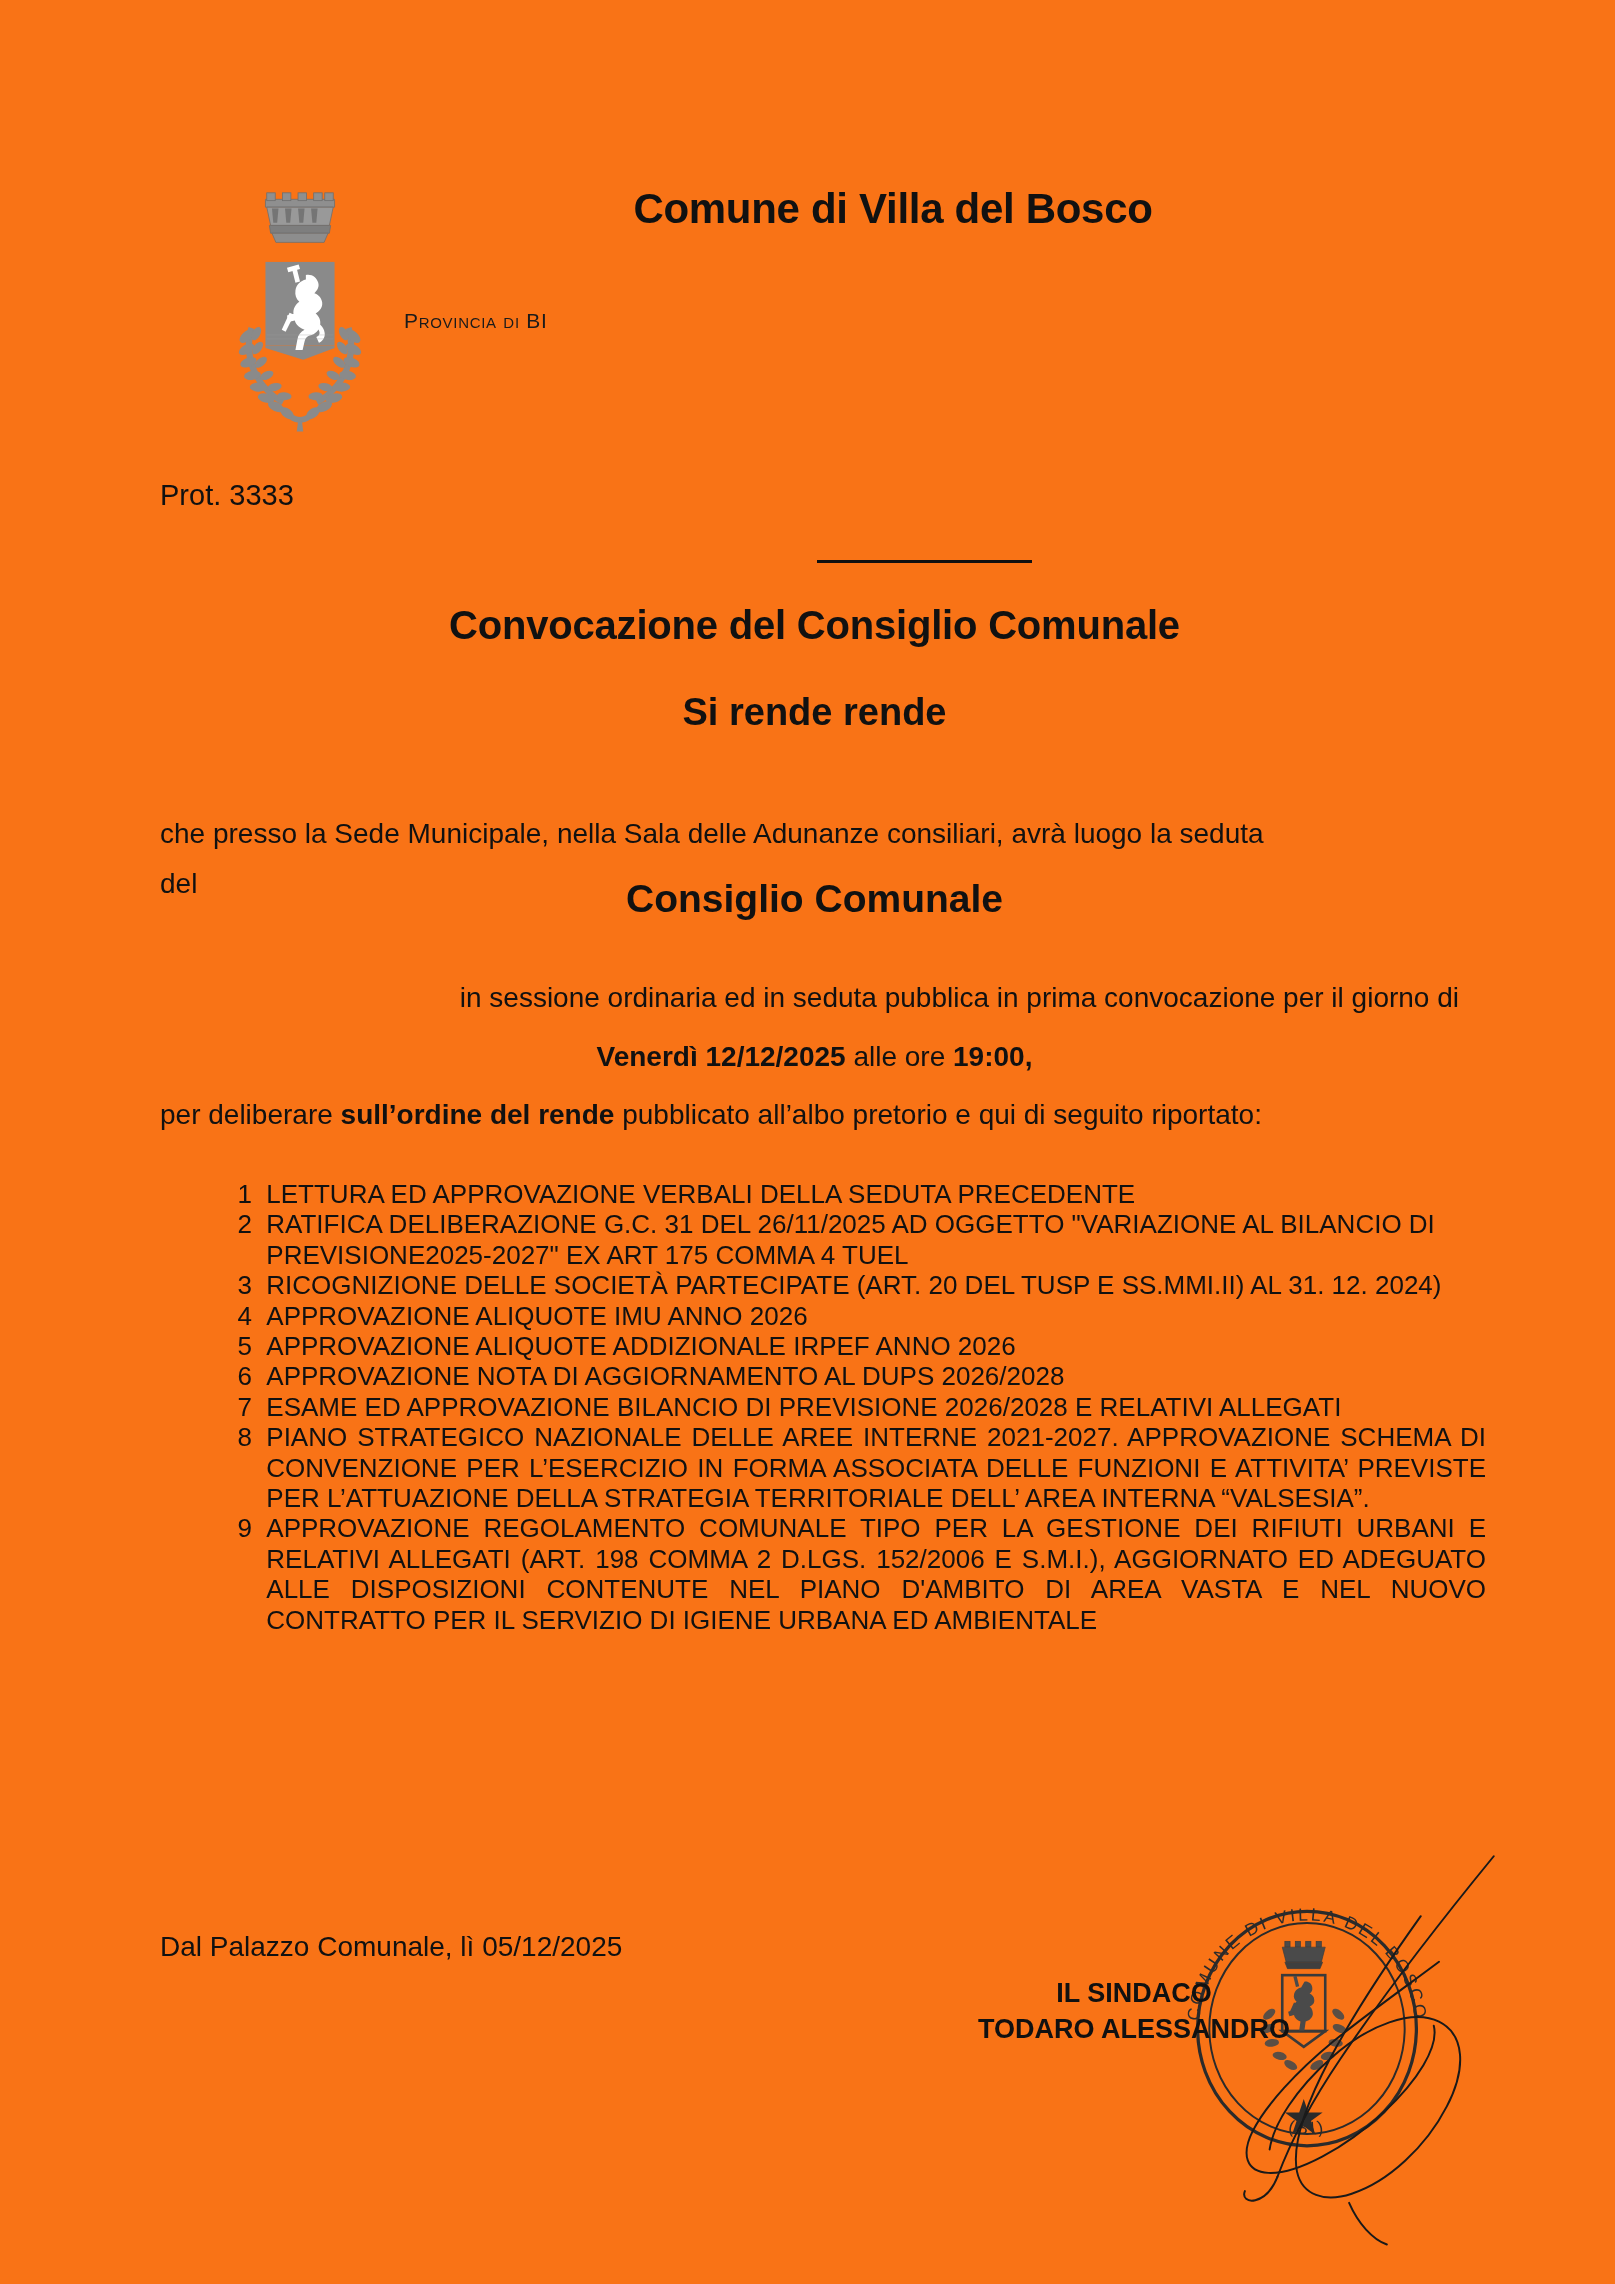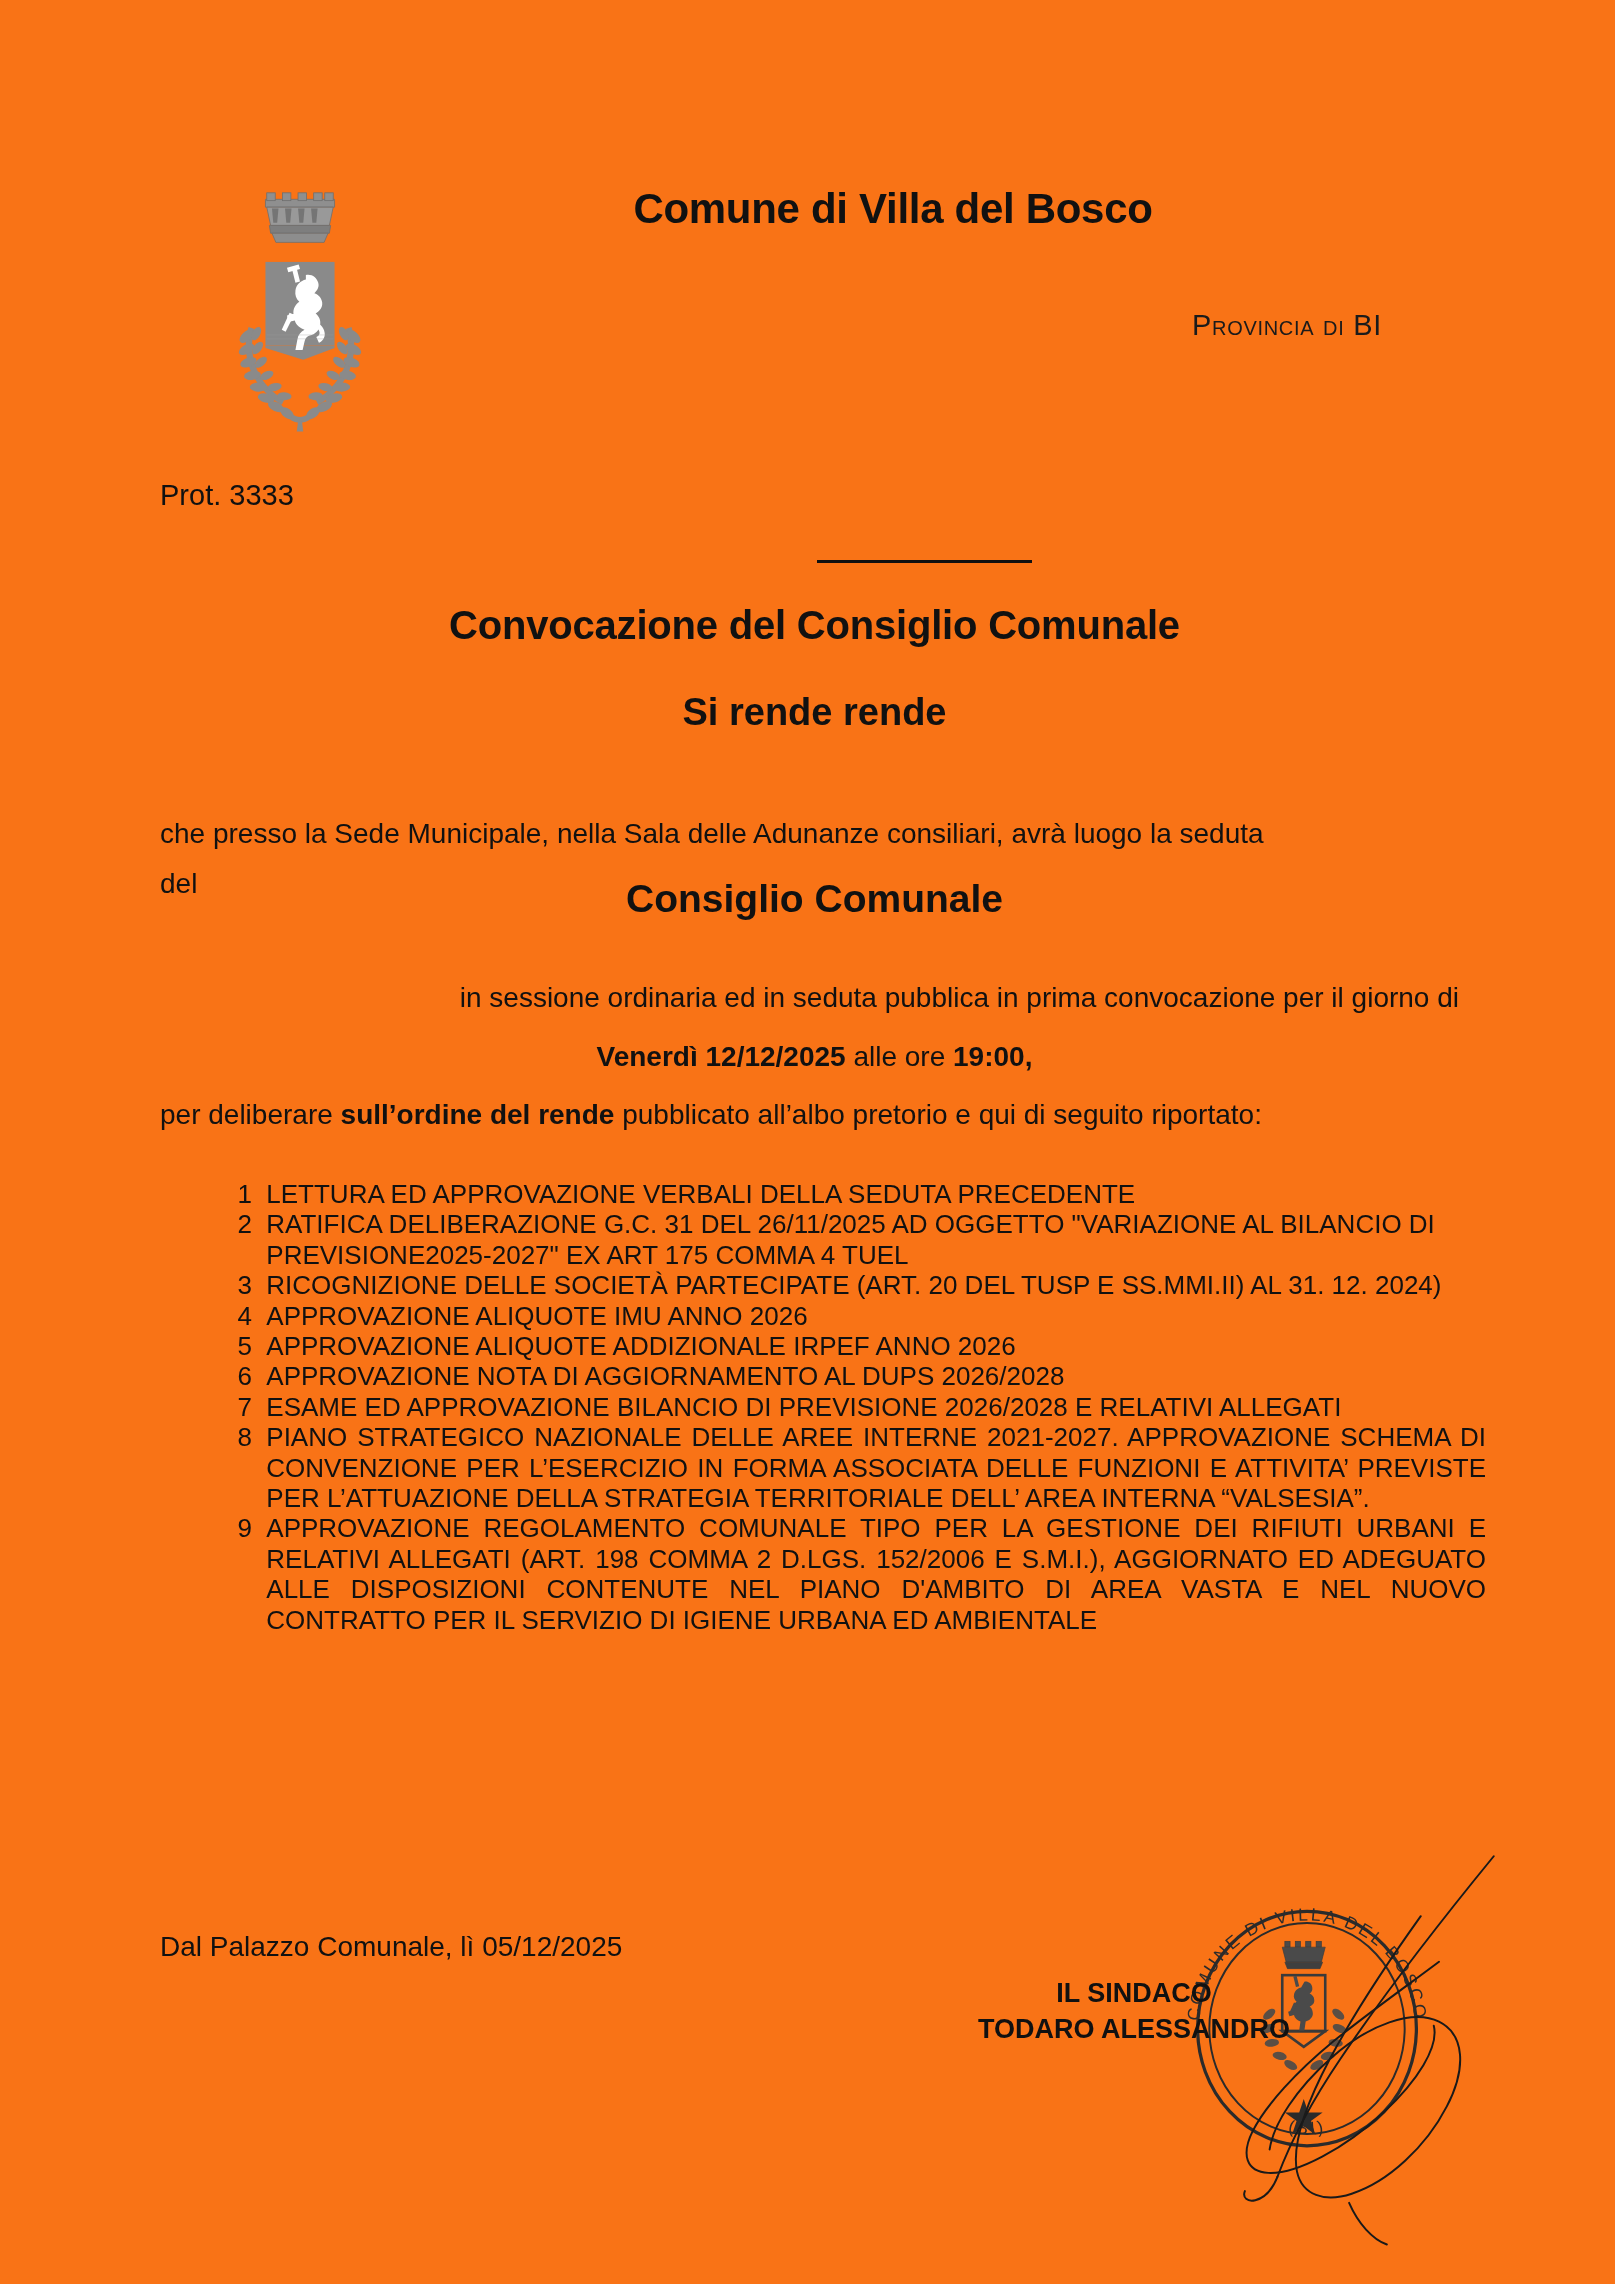--- a/index.html
+++ b/index.html
@@ -47,22 +47,22 @@
     font-weight: bold;
     letter-spacing: -0.3px;
     color: #111;
     font-family: "Liberation Sans", sans-serif;
   }
   .header-prov {
     position: absolute;
     left: 404px;
     top: 140px;
     width: 978px;
-    text-align: right;
-    font-size: 29px;
+    text-align: left;
+    font-size: 21px;
     font-variant: small-caps;
     letter-spacing: 0.7px;
     color: #1b1b1b;
   }
   .header-rule {
     position: absolute;
     left: 817px;
     top: 391px;
     width: 215px;
     height: 3.3px;

